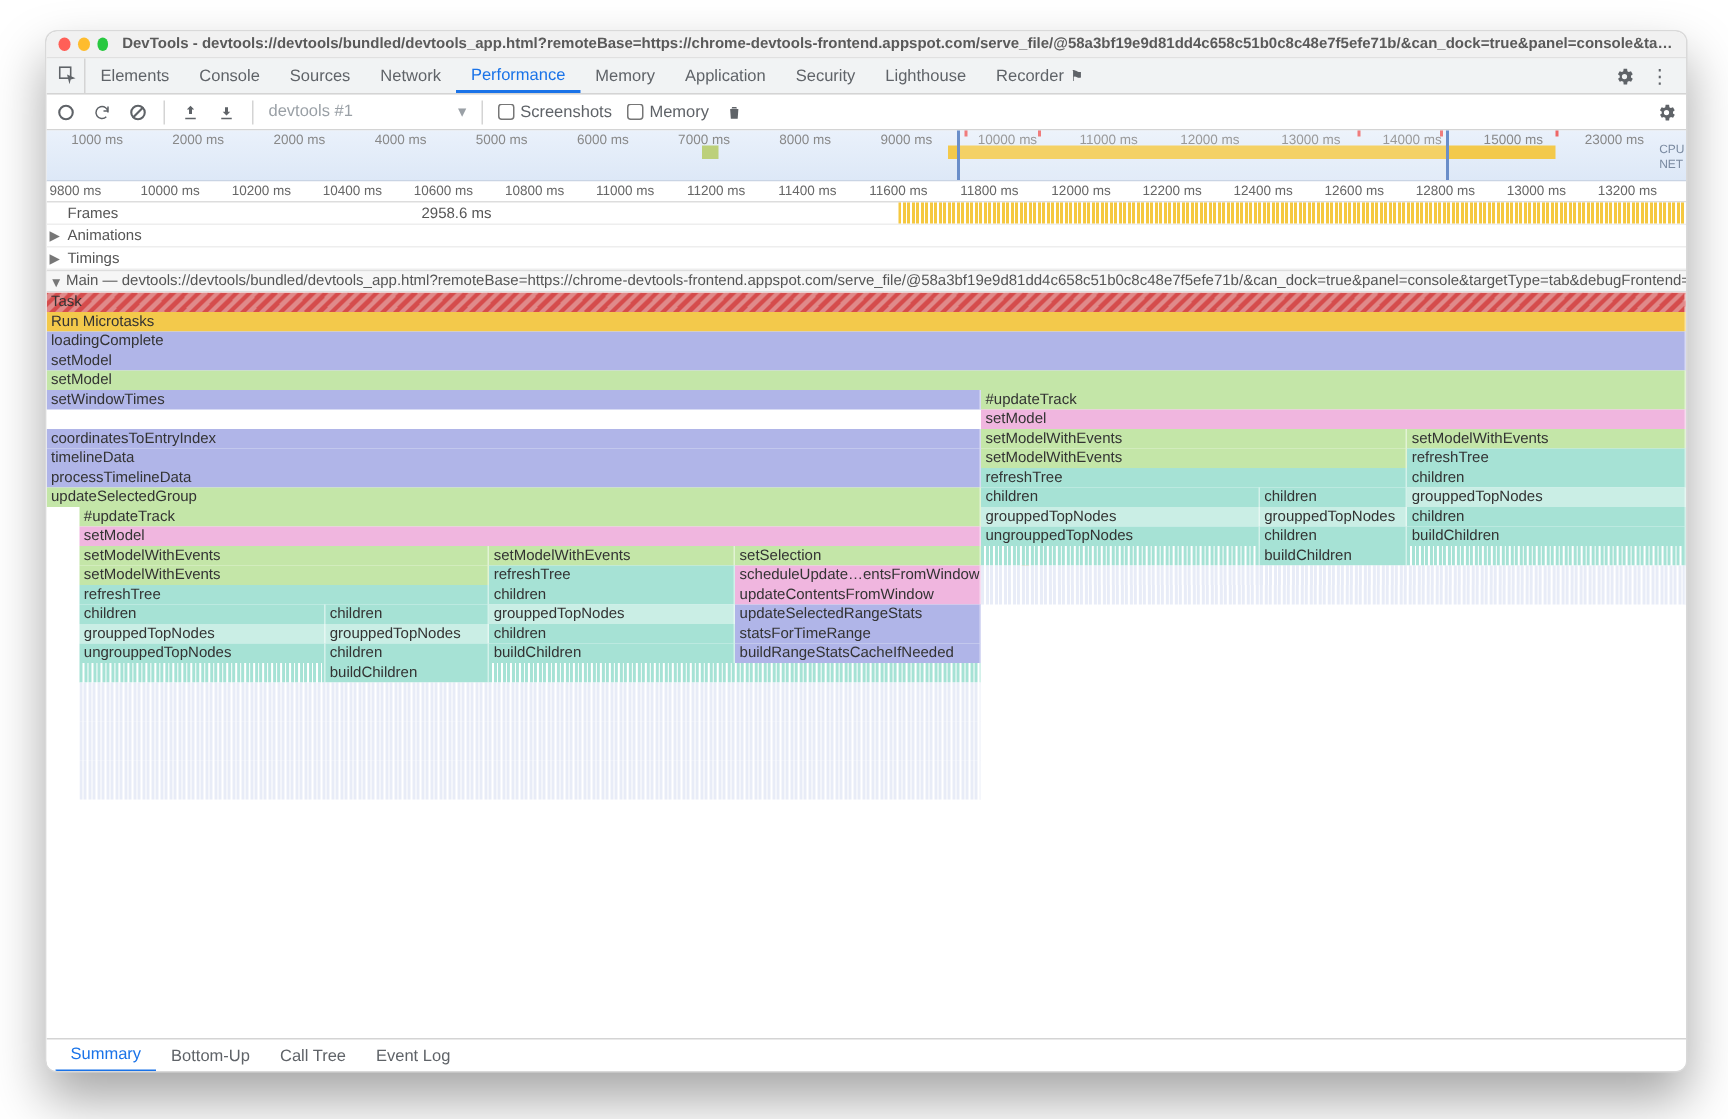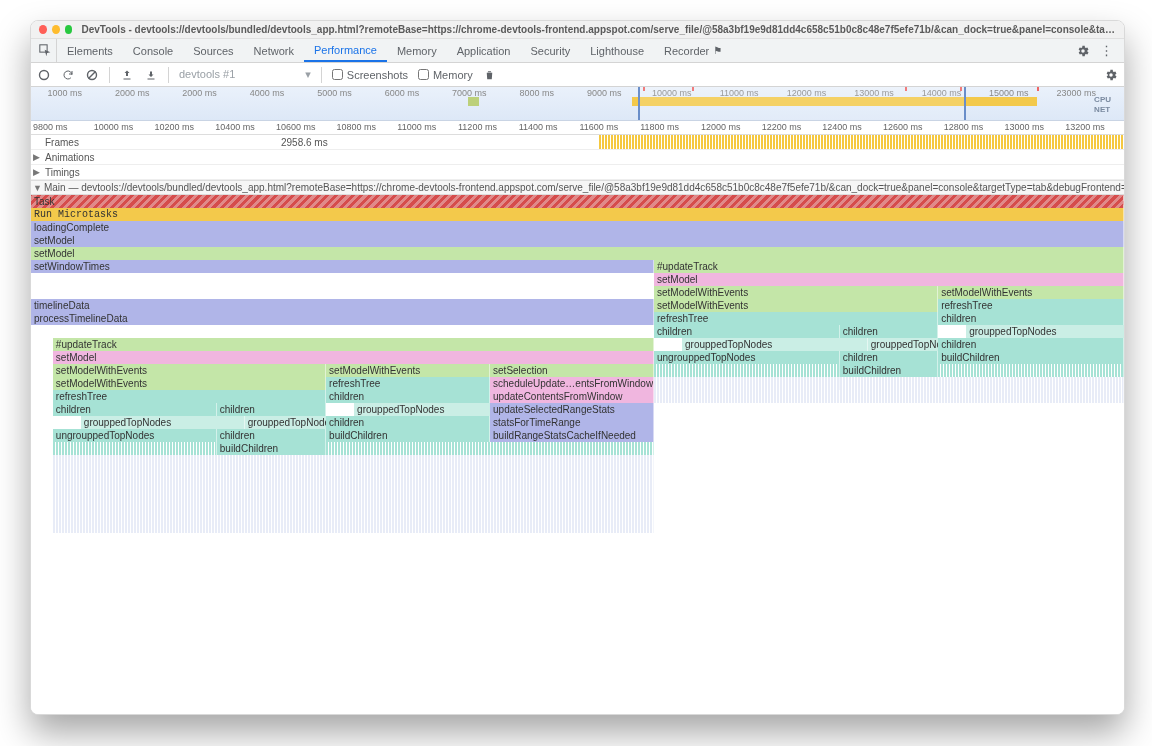--- a/index.html
+++ b/index.html
@@ -22,21 +22,21 @@
   .toolbar .sep { width: 1px; height: 16px; background: #d4d4d4; }
   .toolbar .ico { width: 14px; height: 14px; display: inline-flex; align-items: center; justify-content: center; cursor: pointer; }
   .toolbar .select { color: #9aa0a6; font-size: 11px; display: flex; align-items: center; gap: 70px; border-bottom: 1px solid transparent; }
   .toolbar label { display: flex; align-items: center; gap: 4px; font-size: 11px; }
   .toolbar input[type=checkbox] { width: 11px; height: 11px; }
   .toolbar .tb-spacer { flex: 1; }
   
   .overview { height: 34px; background: linear-gradient(#eaf1fb,#dde8f7); border-bottom: 1px solid #c9d4e4; position: relative; font-size: 9px; color: #888; }
   .overview .ticks { position: absolute; top: 1px; left: 0; right: 14px; display: flex; }
   .overview .ticks span { flex: 1; text-align: center; }
-  .overview .labels { position: absolute; right: 13px; top: 8px; font-size: 8px; color: #7a8aa0; line-height: 10px; text-align: left; font-weight: bold; }
+  .overview .labels { position: absolute; right: 1px; top: 8px; font-size: 8px; color: #7a8aa0; line-height: 10px; text-align: left; }
   .overview .sel { position: absolute; top: 0; bottom: 0; background: rgba(255,255,255,0.15); border-left: 2px solid #6a8ec9; border-right: 2px solid #6a8ec9; }
   .overview .bar { position: absolute; top: 10px; height: 9px; background: #f3c94b; }
   .overview .redtick { position: absolute; top: 0; width: 2px; height: 4px; background: #e66; }
   
   .ruler { height: 14px; border-bottom: 1px solid #ddd; position: relative; font-size: 9px; color: #666; background: #fff; }
   .ruler .ticks { position: absolute; top: 1px; left: 0; right: 0; display: flex; }
   .ruler .ticks span { flex: 1; text-align: left; padding-left: 2px; }
   
   .tracks { border-bottom: 1px solid #ddd; }
   .trk { height: 15px; display: flex; align-items: center; border-bottom: 1px solid #eee; position: relative; font-size: 10px; }
@@ -48,21 +48,21 @@
   .main-hdr { height: 14px; background: #f6f6f6; border-bottom: 1px solid #ddd; display: flex; align-items: center; font-size: 10px; color: #555; padding-left: 2px; white-space: nowrap; overflow: hidden; }
   .main-hdr .arrow { color: #777; font-size: 9px; margin-right: 2px; }
   .flame { position: relative; flex: 1; overflow: hidden; background: #fff; }
   .fl { position: absolute; height: 13px; font-size: 10px; line-height: 13px; padding-left: 3px; white-space: nowrap; overflow: hidden; color: #333; border-right: 1px solid rgba(255,255,255,.5); }
   .c-task { background: #e08a8a; background-image: repeating-linear-gradient(-45deg, rgba(200,0,0,.45) 0 3px, transparent 3px 6px); }
   .c-gold { background: #f3c94b; }
   .c-pur  { background: #b0b5e8; }
   .c-grn  { background: #c4e6a8; }
   .c-pink { background: #f0b6df; }
   .c-teal { background: #a6e2d5; }
-  .c-tealL{ background: #caeee5; margin-left: 28px; }
+  .c-tealL{ background: #caeee5; }
   .c-stripe { background: repeating-linear-gradient(90deg,#a6e2d5 0 2px,#fff 2px 3px); }
   .c-fade { background: repeating-linear-gradient(90deg,#e8ecf7 0 2px,#fff 2px 3px); }
   .orange-blip { position: absolute; width: 5px; height: 13px; background: #f3a63c; }
   
   .bottom-tabs { height: 22px; border-top: 1px solid #d4d4d4; display: flex; align-items: center; padding: 0 6px; gap: 0; font-size: 11px; background: #fff; }
   .bottom-tabs .btab { padding: 0 10px; height: 100%; display: flex; align-items: center; color: #5f6368; cursor: pointer; }
   .bottom-tabs .btab.active { color: #1a73e8; border-bottom: 2px solid #1a73e8; margin-bottom: -1px; }
   svg { display: block; }
 </style>
 </head>
@@ -236,35 +236,37 @@
   </div>
 
   <div class="main-hdr">
     <span class="arrow">▼</span>
     <span>Main — devtools://devtools/bundled/devtools_app.html?remoteBase=https://chrome-devtools-frontend.appspot.com/serve_file/@58a3bf19e9d81dd4c658c51b0c8c48e7f5efe71b/&amp;can_dock=true&amp;panel=console&amp;targetType=tab&amp;debugFrontend=true</span>
   </div>
 
   <div class="flame" id="flame">
     <div class="orange-blip" style="left:59.5%;top:182px"></div>
   <div class="fl c-task" style="top: 0px; left: 0%; width: 100%;">Task</div>
-      <div class="fl c-gold" style="top: 13px; left: 0%; width: 100%; font-family: Liberation Mono, monospace;">Run Microtasks</div>
+      <div class="fl c-gold" style="top: 13px; left: 0%; width: 100%;">Run Microtasks</div>
       <div class="fl c-pur" style="top: 26px; left: 0%; width: 100%;">loadingComplete</div>
       <div class="fl c-pur" style="top: 39px; left: 0%; width: 100%;">setModel</div>
       <div class="fl c-grn" style="top: 52px; left: 0%; width: 100%;">setModel</div>
       <div class="fl c-pur" style="top: 65px; left: 0%; width: 57%;">setWindowTimes</div>
       <div class="fl c-grn" style="top: 65px; left: 57%; width: 43%;">#updateTrack</div>
       <div class="fl c-pink" style="top: 78px; left: 57%; width: 43%;">setModel</div>
+      <div class="fl c-pur" style="top: 91px; left: 0%; width: 57%;">coordinatesToEntryIndex</div>
       <div class="fl c-grn" style="top: 91px; left: 57%; width: 26%;">setModelWithEvents</div>
       <div class="fl c-grn" style="top: 91px; left: 83%; width: 17%;">setModelWithEvents</div>
       <div class="fl c-pur" style="top: 104px; left: 0%; width: 57%;">timelineData</div>
       <div class="fl c-grn" style="top: 104px; left: 57%; width: 26%;">setModelWithEvents</div>
       <div class="fl c-teal" style="top: 104px; left: 83%; width: 17%;">refreshTree</div>
       <div class="fl c-pur" style="top: 117px; left: 0%; width: 57%;">processTimelineData</div>
       <div class="fl c-teal" style="top: 117px; left: 57%; width: 26%;">refreshTree</div>
       <div class="fl c-teal" style="top: 117px; left: 83%; width: 17%;">children</div>
+      <div class="fl c-grn" style="top: 130px; left: 0%; width: 57%;">updateSelectedGroup</div>
       <div class="fl c-teal" style="top: 130px; left: 57%; width: 17%;">children</div>
       <div class="fl c-teal" style="top: 130px; left: 74%; width: 9%;">children</div>
       <div class="fl c-tealL" style="top: 130px; left: 83%; width: 17%;">grouppedTopNodes</div>
       <div class="fl c-grn" style="top: 143px; left: 2%; width: 55%;">#updateTrack</div>
       <div class="fl c-tealL" style="top: 143px; left: 57%; width: 17%;">grouppedTopNodes</div>
       <div class="fl c-tealL" style="top: 143px; left: 74%; width: 9%;">grouppedTopNodes</div>
       <div class="fl c-teal" style="top: 143px; left: 83%; width: 17%;">children</div>
       <div class="fl c-pink" style="top: 156px; left: 2%; width: 55%;">setModel</div>
       <div class="fl c-teal" style="top: 156px; left: 57%; width: 17%;">ungrouppedTopNodes</div>
       <div class="fl c-teal" style="top: 156px; left: 74%; width: 9%;">children</div>
@@ -300,14 +302,20 @@
       <div class="fl c-teal" style="top: 247px; left: 17%; width: 10%;">buildChildren</div>
       <div class="fl c-stripe" style="top: 247px; left: 27%; width: 30%;"></div>
       <div class="fl c-fade" style="top: 260px; left: 2%; width: 55%;"></div>
       <div class="fl c-fade" style="top: 273px; left: 2%; width: 55%;"></div>
       <div class="fl c-fade" style="top: 286px; left: 2%; width: 55%;"></div>
       <div class="fl c-fade" style="top: 299px; left: 2%; width: 55%;"></div>
       <div class="fl c-fade" style="top: 312px; left: 2%; width: 55%;"></div>
       <div class="fl c-fade" style="top: 325px; left: 2%; width: 55%;"></div>
     </div>
 
+  <div class="bottom-tabs" id="bottom-tabs">
+      <div class="btab active">Summary</div>
+      <div class="btab">Bottom-Up</div>
+      <div class="btab">Call Tree</div>
+      <div class="btab">Event Log</div>
+    </div>
 
 </div>
 
 </body></html>

